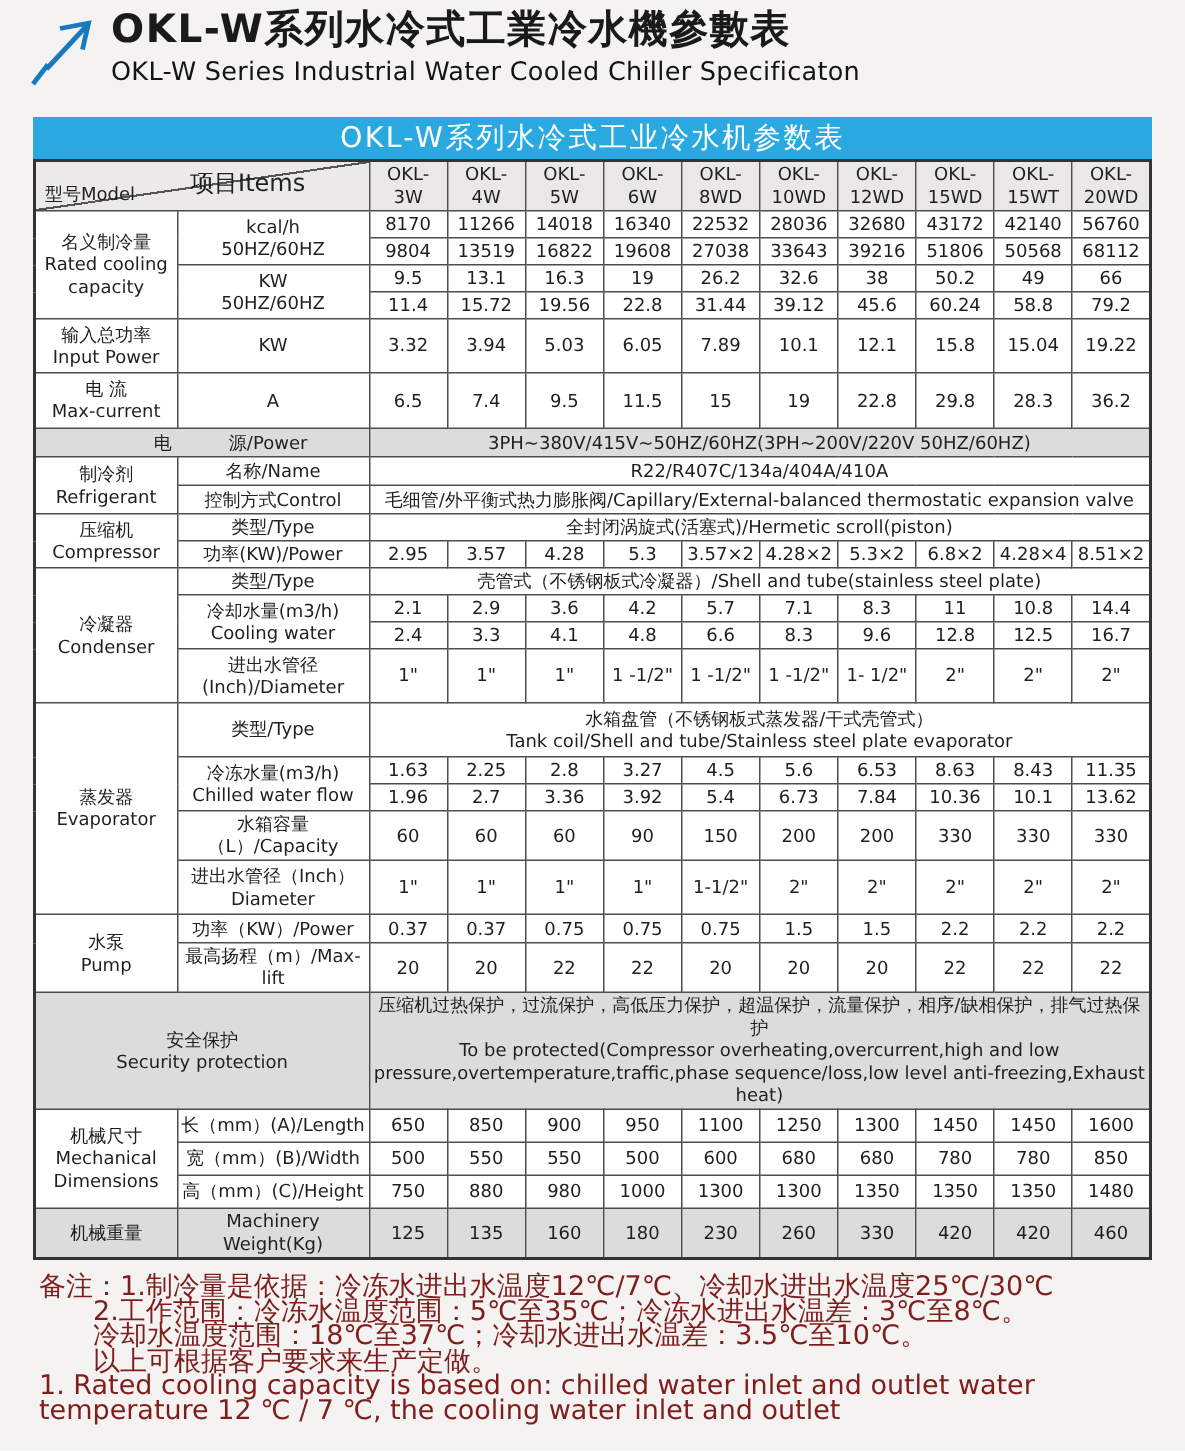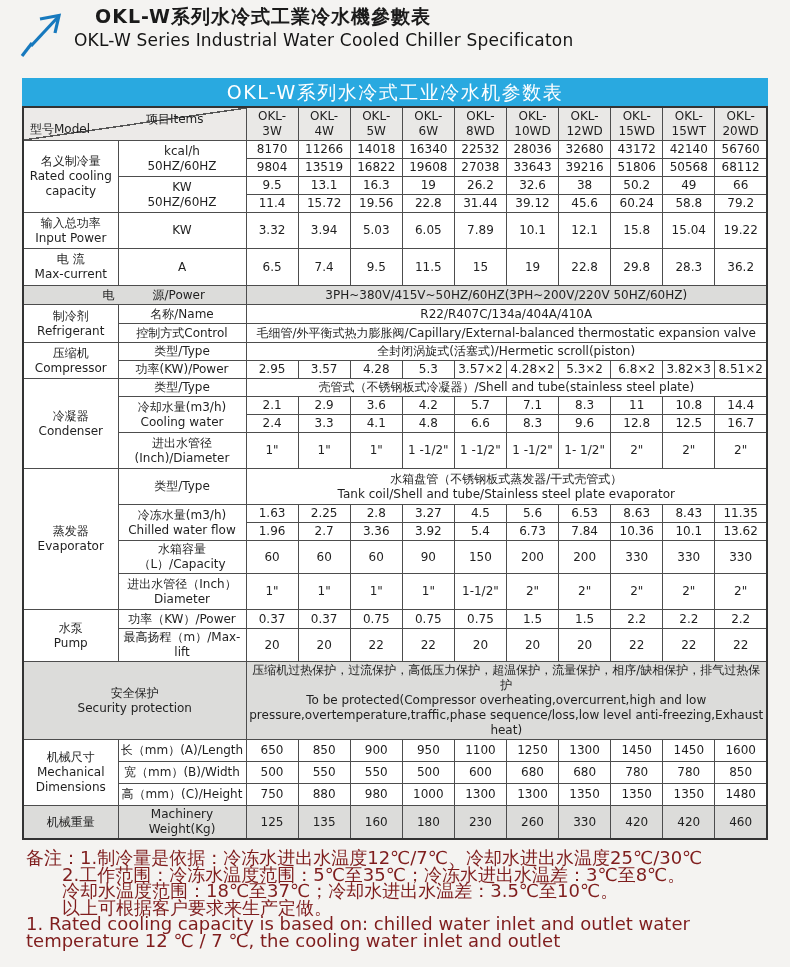--- a/index.html
+++ b/index.html
@@ -12,22 +12,22 @@
     overflow: hidden;
   }
   
   .page-header {
     display: flex; align-items: flex-start;
     padding: 6px 0 0 18px; height: 68px;
   }
   .logo { width: 52px; height: 50px; flex: 0 0 auto; margin-top: 4px; }
   .titles { margin-left: 4px; }
   .title-cn {
-    font-size: 19px; font-weight: 600; color: #1a1a1a;
-    letter-spacing: 1px; line-height: 1.15; margin-left: 21px;
+    font-size: 26px; font-weight: 600; color: #1a1a1a;
+    letter-spacing: 1px; line-height: 1.15;
   }
   .title-en {
     font-size: 17px; font-weight: 500; color: #141414;
     margin-top: 2px; letter-spacing: 0.2px;
   }
   
   .table-wrap { width: 746px; margin: 10px 0 0 22px; }
   .table-title {
     background: #29a9e0; color: #ffffff;
     height: 28px; line-height: 28px; text-align: center;
@@ -52,21 +52,21 @@
   td.left  { text-align: left; padding-left: 8px; }
   td.lbl   { font-size: 12px; }
   
   td.diag {
     position: relative; background: #eceae8; padding: 0;
     background-image: linear-gradient(to bottom right,
       transparent calc(50% - 0.7px), #555 calc(50% - 0.7px),
       #555 calc(50% + 0.7px), transparent calc(50% + 0.7px));
   }
   td.diag .model-lbl { position: absolute; left: 6px; bottom: 3px; font-size: 12px; }
-  td.diag .items-lbl { position: absolute; right: 42px; top: 4px; font-size: 12px; }
+  td.diag .items-lbl { position: absolute; right: 42px; top: 4px; font-size: 16px; }
   td.power-label { background: #dcdcda; padding: 0; }
   td.power-label .p1 { display: inline-block; width: 88px; text-align: center; }
   td.power-label .p2 { display: inline-block; text-align: left; }
   
   .notes { margin: 10px 0 0 26px; width: 750px; }
   .note-line {
     font-size: 18px; line-height: 16.6px; color: #7f1d1d;
     white-space: pre-wrap;
   }
 </style>
@@ -233,21 +233,21 @@
     <tr style="height:18px">
       <td>功率(KW)/Power</td>
     <td>2.95</td>
           <td>3.57</td>
           <td>4.28</td>
           <td>5.3</td>
           <td>3.57×2</td>
           <td>4.28×2</td>
           <td>5.3×2</td>
           <td>6.8×2</td>
-          <td>3.82×3</td>
+          <td>4.28×4</td>
           <td>8.51×2</td>
         </tr>
 
     <tr style="height:18px">
       <td class="lbl" rowspan="4">冷凝器
 Condenser</td>
       <td>类型/Type</td>
       <td colspan="10">壳管式（不锈钢板式冷凝器）/Shell and tube(stainless steel plate)</td>
     </tr>
     <tr style="height:17px">

